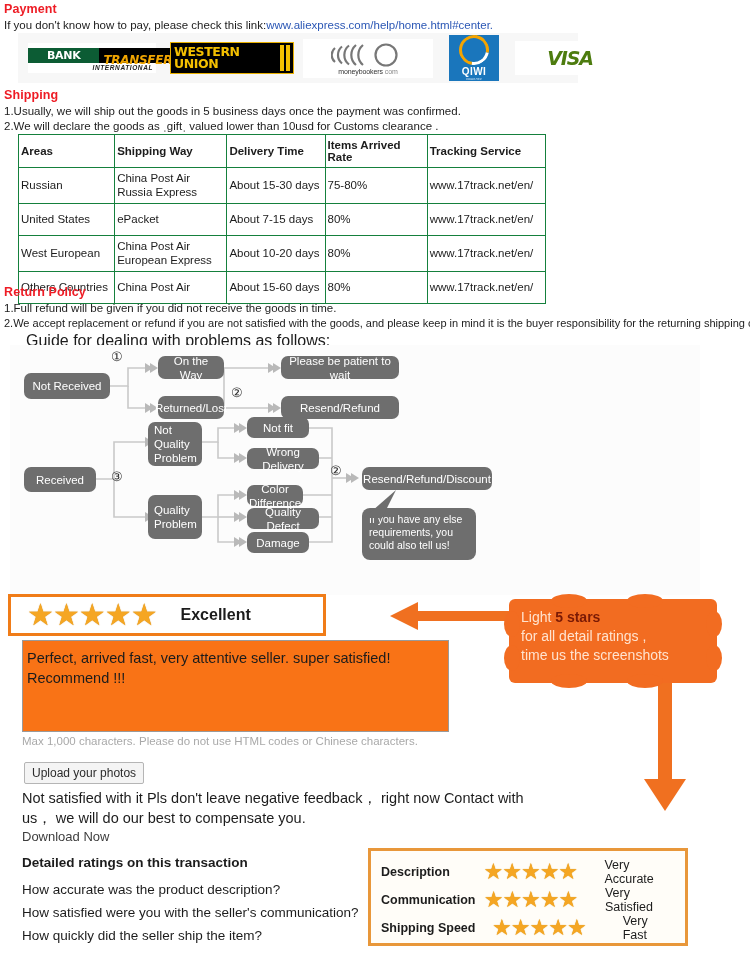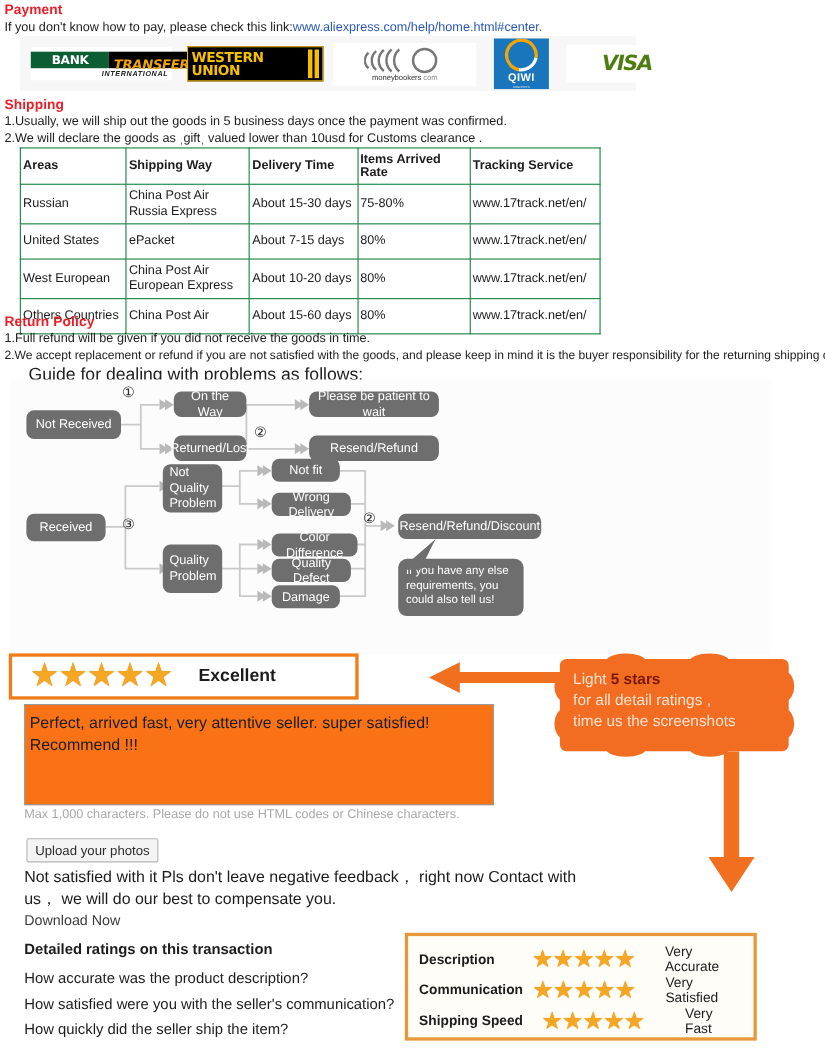--- a/index.html
+++ b/index.html
@@ -377,21 +377,21 @@
 
     <div class="fbox" style="left:14px;top:122px;width:72px;height:25px;">Received</div>
     <div class="fbox left-al" style="left:138px;top:77px;width:54px;height:44px;white-space:pre-line;">Not
 Quality
 Problem</div>
     <div class="fbox left-al" style="left:138px;top:150px;width:54px;height:44px;white-space:pre-line;">Quality
 Problem</div>
 
     <div class="fbox" style="left:237px;top:72px;width:62px;height:21px;">Not fit</div>
     <div class="fbox" style="left:237px;top:103px;width:72px;height:21px;">Wrong Delivery</div>
-    <div class="fbox" style="left:237px;top:140px;width:78px;height:21px;">Color Difference</div>
+    <div class="fbox" style="left:237px;top:140px;width:56px;height:21px;">Color Difference</div>
     <div class="fbox" style="left:237px;top:163px;width:72px;height:21px;">Quality Defect</div>
     <div class="fbox" style="left:237px;top:187px;width:62px;height:21px;">Damage</div>
 
     <div class="fbox" style="left:352px;top:122px;width:130px;height:23px;">Resend/Refund/Discount</div>
 
     <div class="bubble" style="left:352px;top:163px;width:114px;height:52px;">If you have any else requirements, you could also tell us!</div>
     <svg style="position:absolute;left:348px;top:143px;" width="44" height="32">
       <path d="M38,2 L6,30 L24,30 Z" fill="#6e6e6e"></path>
     </svg>
 

